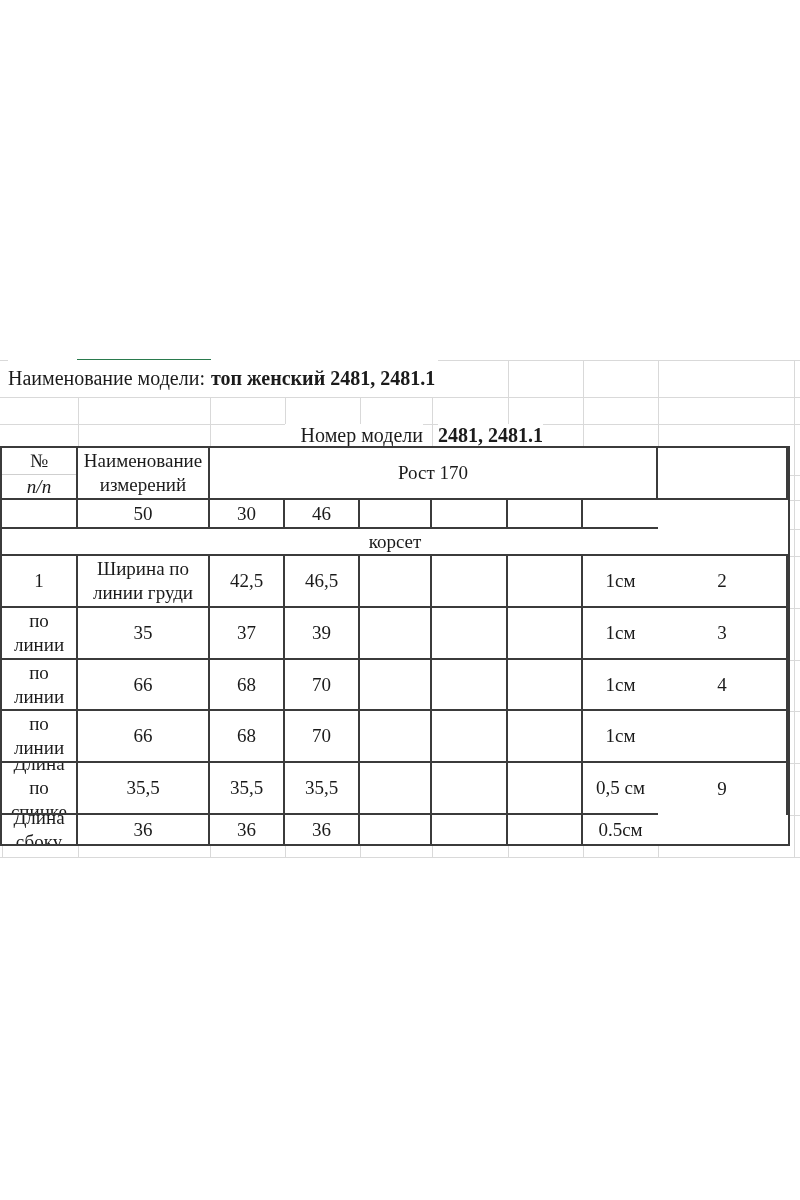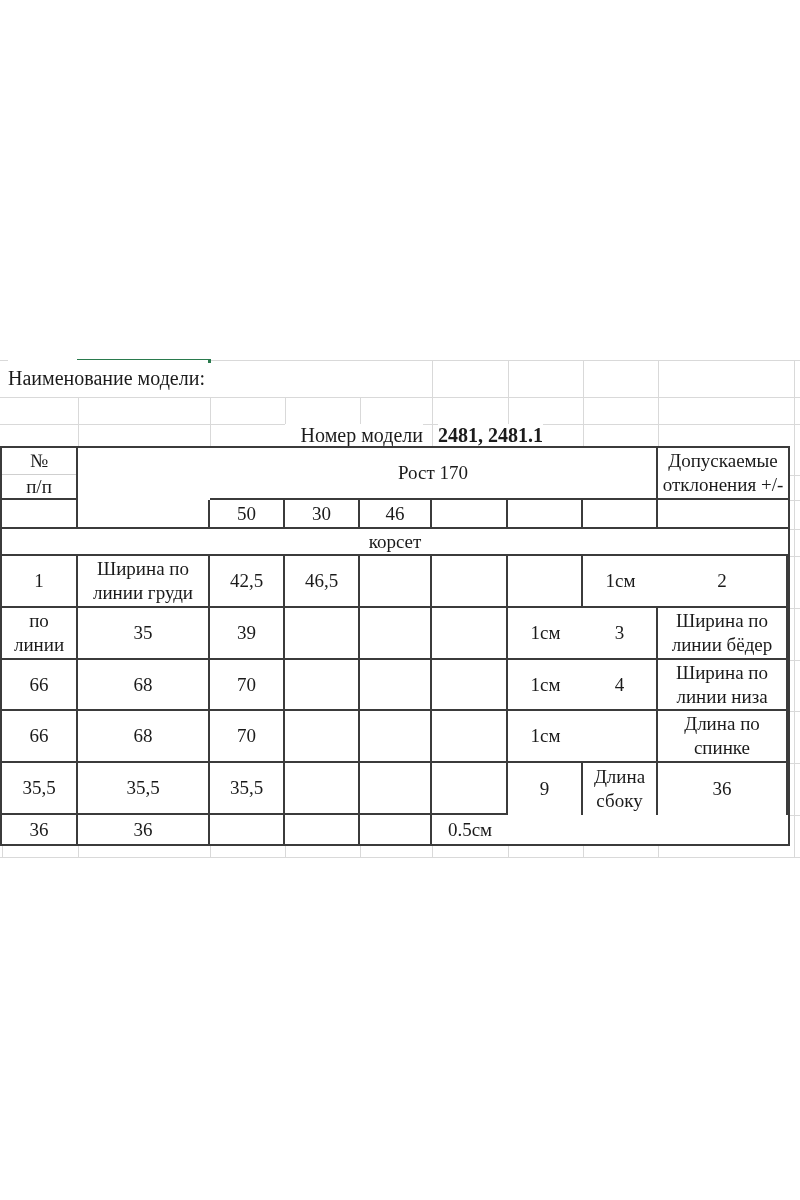--- a/index.html
+++ b/index.html
@@ -33,21 +33,21 @@
     text-align:center;overflow:hidden;
   }
   .lastcol{border-right:none;}
   .lastrow{border-bottom:none;}
   .rost{grid-column:3 / span 6;}
   .section{grid-column:1 / -1;line-height:26px;}
   
   .hdrA{justify-content:flex-start;}
   .half{width:100%;height:26px;line-height:25px;flex:none;}
   .half-top{border-bottom:1px solid #cfcfcf;}
-  .half-bot{height:24px;line-height:23px;}
+  .half-bot{height:24px;line-height:23px;font-style:italic;}
   .name-line:empty{display:none;}
   
   #table-outline{position:absolute;left:0;top:446px;width:790px;height:400px;
     border:2px solid #3b3b3b;box-sizing:border-box;pointer-events:none;}
 </style>
 </head>
 <body>
 
 <div id="canvas">
 
@@ -96,42 +96,43 @@
   <div class="gl glv" style="left:360px;top:846px;height:11px;"></div>
   <div class="gl glv" style="left:432px;top:846px;height:11px;"></div>
   <div class="gl glv" style="left:508px;top:846px;height:11px;"></div>
   <div class="gl glv" style="left:583px;top:846px;height:11px;"></div>
   <div class="gl glv" style="left:658px;top:846px;height:11px;"></div>
 
   <div id="accent-bar" style="background: rgb(42, 122, 77);"></div>
 
   <div class="sheet-text" id="model-name-row">
     <span>Наименование модели:</span>
+    <span class="bold">топ женский 2481, 2481.1</span>
   </div>
 
   <div class="sheet-text" id="model-number-label">
     <span>Номер модели</span>
   </div>
   <div class="sheet-text" id="model-number-value">
     <span>2481, 2481.1</span>
   </div>
 
   <div id="measurements-table">
 
     <div class="c hdrA">
       <div class="half half-top">№</div>
       <div class="half half-bot">п/п</div>
     </div>
+    <div class="c">
+      <span>Наименование</span>
+      <span>измерений</span>
+    </div>
     <div class="c rost">
       <span>Рост 170</span>
     </div>
-    <div class="c lastcol">
-      <span>Допускаемые</span>
-      <span>отклонения +/-</span>
-    </div>
 
     <div class="c"></div>
     <div class="c"></div>
     <div class="c">
         <span>50</span>
       </div>
     <div class="c">
         <span>30</span>
       </div>
     <div class="c">
@@ -170,20 +171,23 @@
         <span>2</span>
       </div>
     <div class="c">
       <span class="name-line">Ширина по</span>
       <span class="name-line">линии талии</span>
     </div>
     <div class="c">
         <span>35</span>
       </div>
     <div class="c">
+        <span>37</span>
+      </div>
+    <div class="c">
         <span>39</span>
       </div>
     <div class="c"></div>
     <div class="c"></div>
     <div class="c"></div>
     <div class="c lastcol">
         <span>1см</span>
       </div>
 
     <div class="c">
@@ -244,20 +248,23 @@
       </div>
     <div class="c">
         <span>35,5</span>
       </div>
     <div class="c">
         <span>35,5</span>
       </div>
     <div class="c"></div>
     <div class="c"></div>
     <div class="c"></div>
+    <div class="c lastcol">
+        <span>0,5 см</span>
+      </div>
 
     <div class="c lastrow">
         <span>9</span>
       </div>
     <div class="c lastrow">
       <span class="name-line">Длина сбоку</span>
 
     </div>
     <div class="c lastrow">
         <span>36</span>

